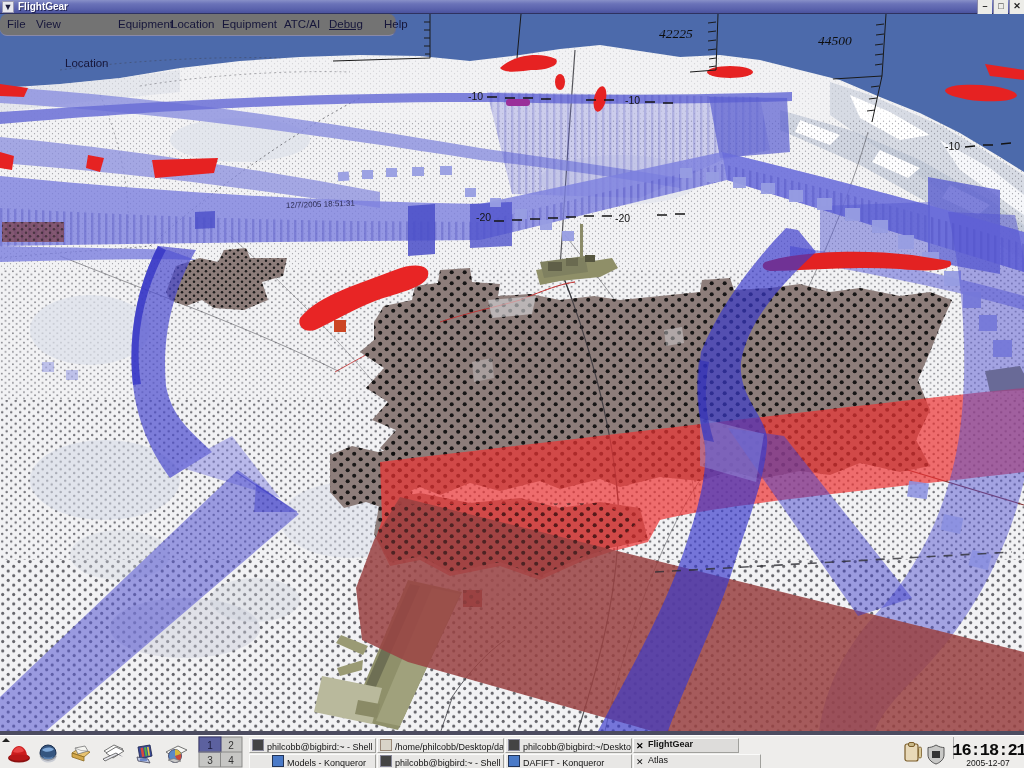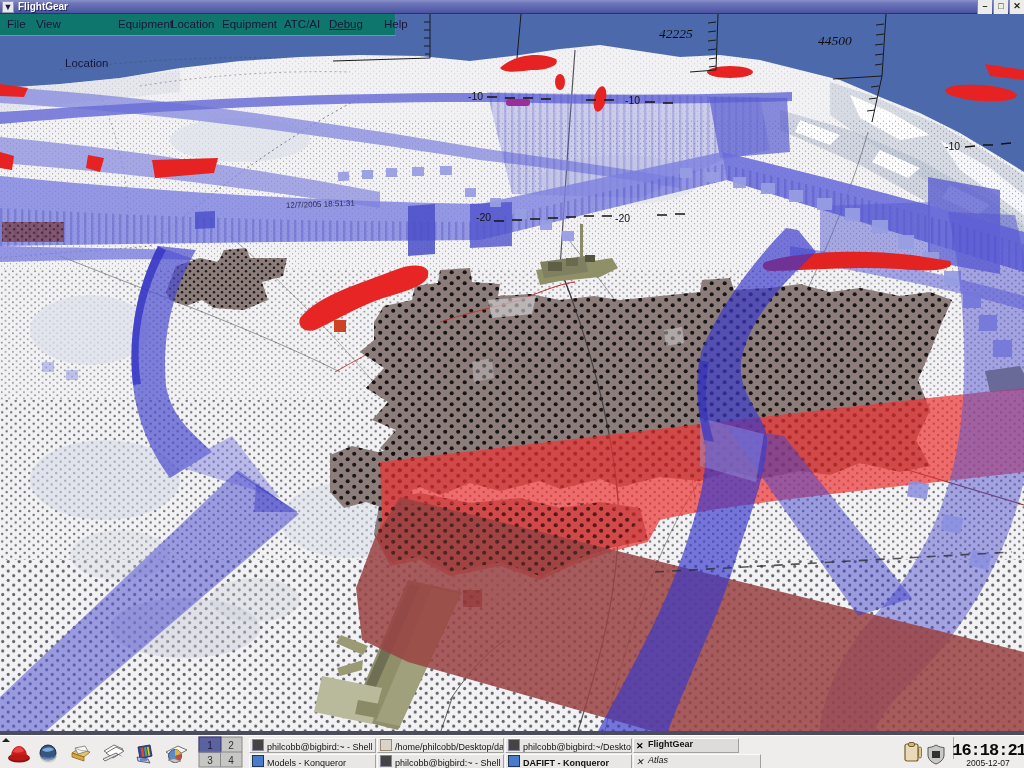--- a/index.html
+++ b/index.html
@@ -6,23 +6,23 @@
 #stage{position:relative;width:1024px;height:768px;}
 #scene{position:absolute;left:0;top:0;}
 
 #title{position:absolute;left:0;top:0;width:1024px;height:14px;
 background:linear-gradient(180deg,#8890c8 0%,#6a72b8 30%,#5a62ac 70%,#4a529e 100%);
 border-bottom:1px solid #2e3260;box-sizing:border-box;}
 #title .ic{position:absolute;left:2px;top:1px;width:12px;height:12px;background:#e8e8ee;border:1px solid #9a9ab4;box-sizing:border-box;}
 #title .txt{position:absolute;left:18px;top:0px;font-size:10px;font-weight:bold;color:#fff;text-shadow:1px 1px 0 #23255a;line-height:14px;}
 #title .btn{position:absolute;top:0px;width:15px;height:14px;background:#ecece8;border-left:1px solid #8888a8;box-sizing:border-box;color:#222;font-size:9px;text-align:center;line-height:13px;font-weight:bold;}
 
-#menu{position:absolute;left:0;top:14px;width:396px;height:22px;background:#0f766e;
+#menu{position:absolute;left:0;top:14px;width:396px;height:22px;background:#737373;
 border-right:1px solid #6a6a8a;border-bottom:1px solid #8a8aa8;box-sizing:border-box;
-font-size:11.5px;color:#16163a;}
+font-size:11.5px;color:#16163a;border-radius:7px;}
 #menu span{position:absolute;top:4px;}
 
 #bar{position:absolute;left:0;top:735px;width:1024px;height:33px;background:#eeedeb;border-top:1px solid #ffffff;box-sizing:border-box;}
 #winbot{position:absolute;left:0;top:731px;width:1024px;height:4px;background:#4c4c60;}
 .tb{position:absolute;height:15px;background:#e8e7e5;border:1px solid #a0a09c;border-top-color:#fbfbfa;border-left-color:#fbfbfa;box-sizing:border-box;font-size:9px;color:#111;white-space:nowrap;overflow:hidden;}
 .tb .ti{display:inline-block;vertical-align:-1.5px;margin:0 3px 0 2px;width:9px;height:9px;}
 </style></head>
 <body>
 <div id="stage">
 <svg id="scene" width="1024" height="768" viewBox="0 0 1024 768">
@@ -371,18 +371,18 @@
 </g>
 
 <line x1="953.5" y1="1" x2="953.5" y2="23" stroke="#aaa"></line>
 <text x="989" y="19" text-anchor="middle" font-family="Liberation Mono, monospace" font-weight="bold" font-size="17" fill="#0a0a0a" letter-spacing="-1">16:18:21</text>
 <text x="988" y="30" text-anchor="middle" font-size="8.5" fill="#111">2005-12-07</text>
 </svg>
 <div class="tb" style="left:249px;top:2px;width:127px;"><span class="ti" style="width:10px;height:10px;background:#444;border:1px solid #889;"></span>philcobb@bigbird:~ - Shell - K</div>
 <div class="tb" style="left:377px;top:2px;width:127px;"><span class="ti" style="width:10px;height:10px;background:#d8d4c8;border:1px solid #987;"></span>/home/philcobb/Desktop/dafif</div>
 <div class="tb" style="left:505px;top:2px;width:127px;"><span class="ti" style="width:10px;height:10px;background:#444;border:1px solid #889;"></span>philcobb@bigbird:~/Desktop/d</div>
 <div class="tb" style="left:633px;top:2px;width:106px;background:#dddcda;font-weight:bold;"><span class="ti" style="color:#000;font-weight:bold;">✕</span>FlightGear</div>
-<div class="tb" style="left:249px;top:18px;width:127px;"><span class="ti" style="width:10px;height:10px;background:#4a7ac8;border:1px solid #235;"></span>Models - Konqueror</div>
+<div class="tb" style="left:249px;top:18px;width:127px;padding-left:20px;"><span class="ti" style="width:10px;height:10px;background:#4a7ac8;border:1px solid #235;"></span>Models - Konqueror</div>
 <div class="tb" style="left:377px;top:18px;width:127px;"><span class="ti" style="width:10px;height:10px;background:#444;border:1px solid #889;"></span>philcobb@bigbird:~ - Shell - K</div>
-<div class="tb" style="left:505px;top:18px;width:127px;font-weight:bold;"><span class="ti" style="width:10px;height:10px;background:#4a7ac8;border:1px solid #235;"></span>DAFIFT - Konqueror</div>
-<div class="tb" style="left:633px;top:18px;width:128px;font-style:italic;"><span class="ti">✕</span>Atlas</div>
+<div class="tb" style="left:505px;top:18px;width:127px;"><span class="ti" style="width:10px;height:10px;background:#4a7ac8;border:1px solid #235;"></span>DAFIFT - Konqueror</div>
+<div class="tb" style="left:633px;top:18px;width:128px;"><span class="ti">✕</span>Atlas</div>
 </div>
 </div>
 
 </body></html>

